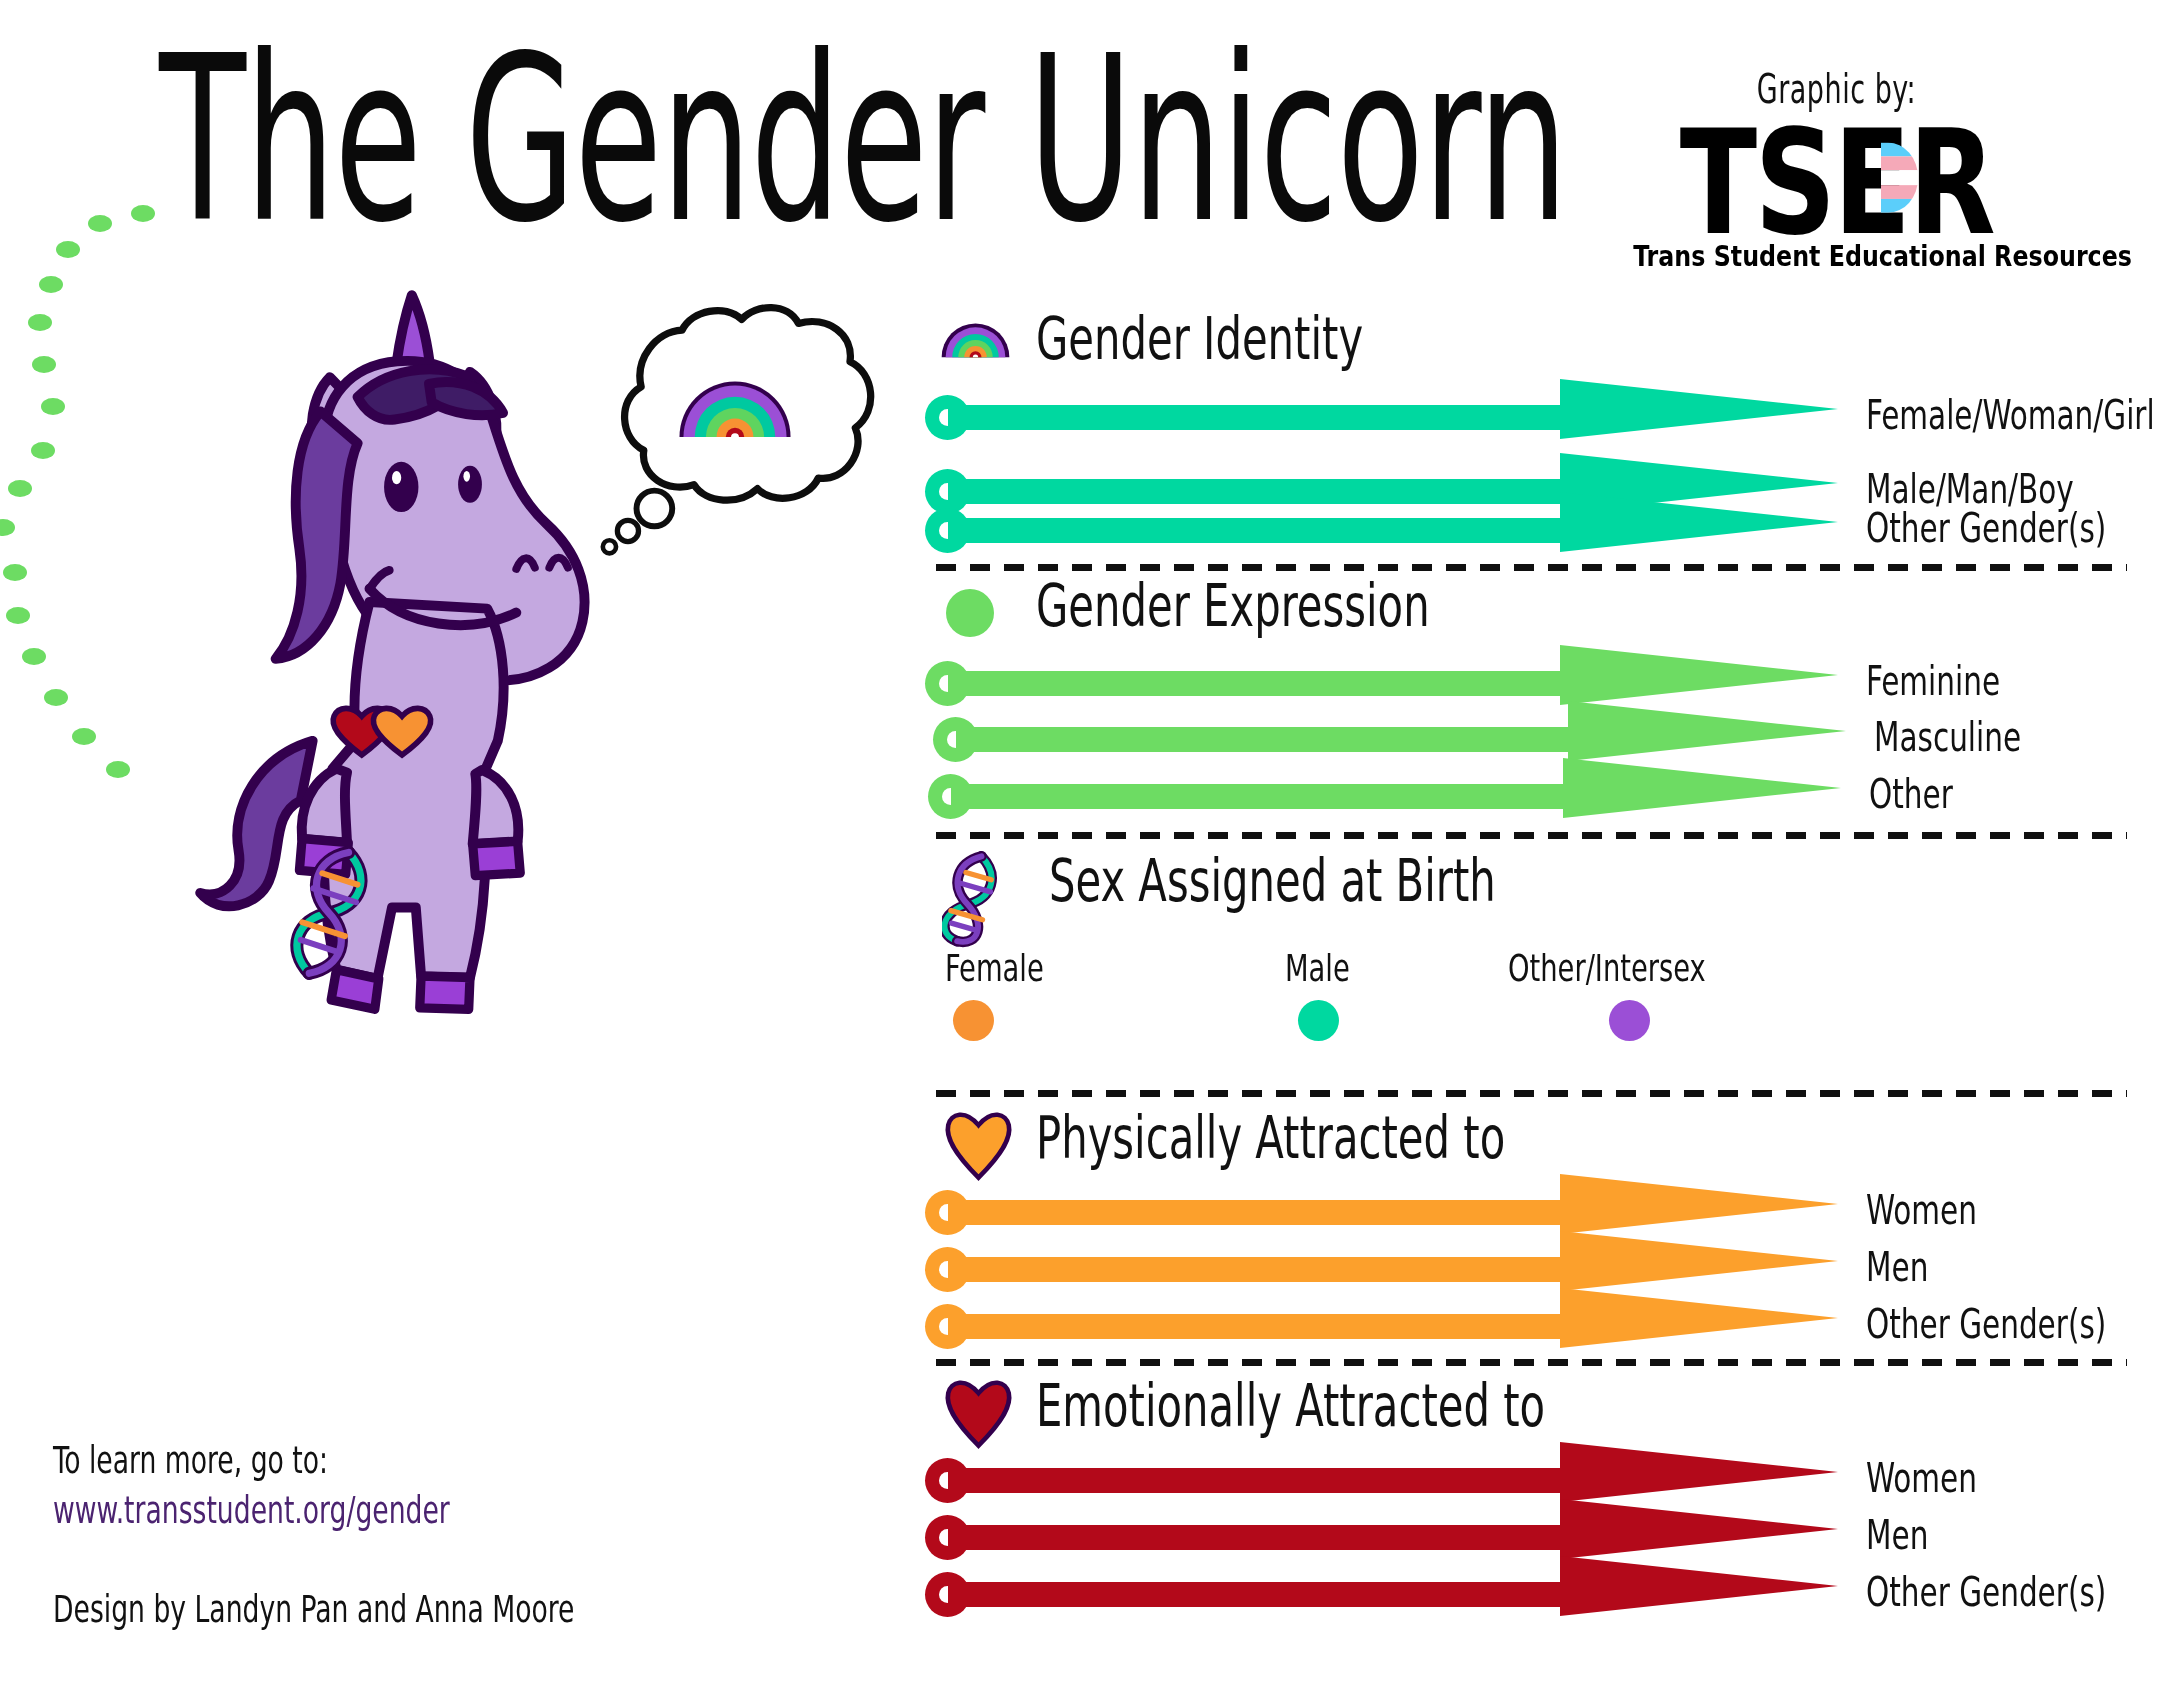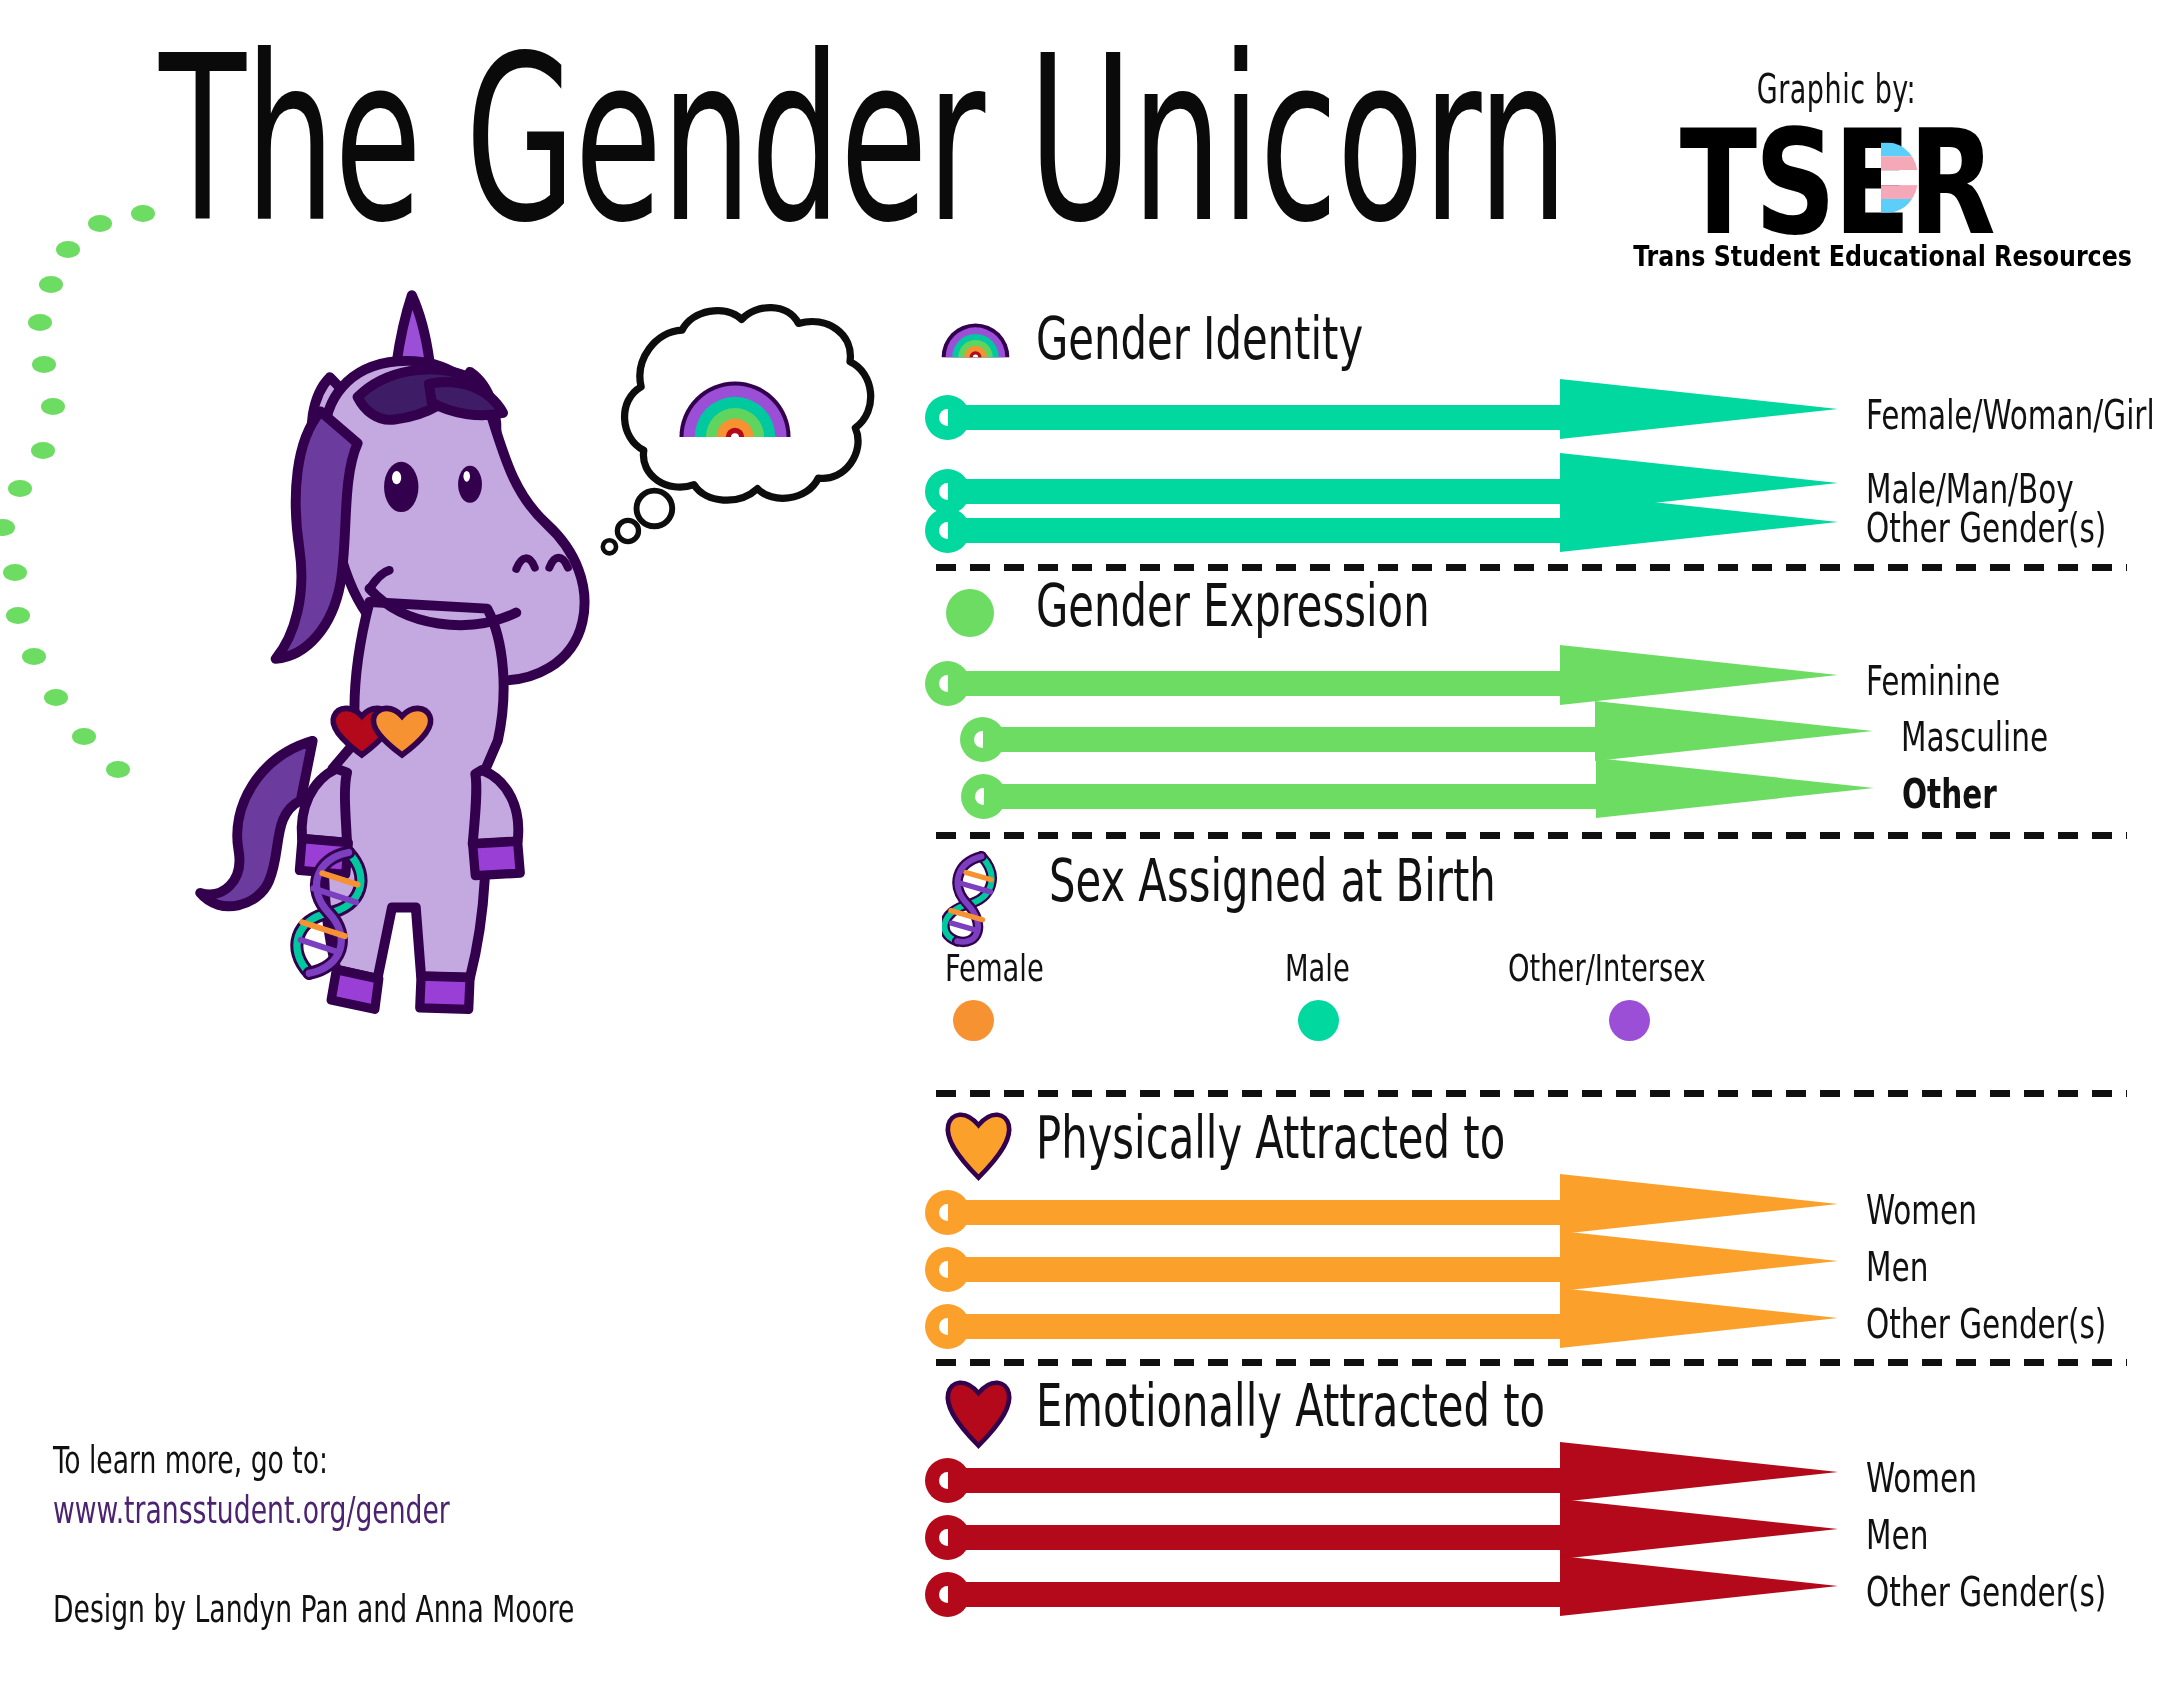--- a/index.html
+++ b/index.html
@@ -269,27 +269,27 @@
 <div class="abs" style="left:0;top:0;">
   <div class="abs" style="left:946px;top:589px;width:48px;height:48px;border-radius:50%;background:#6DDC63;"></div>
   <div class="abs sec-title" style="left:1036px;top:577px;">Gender Expression</div>
 
   <div class="abs arrow-row" style="left:925px;top:662px;width:1204px;">
     <div class="knob" style="background:#6DDC63"></div>
     <div class="shaft" style="width:622px;background:#6DDC63"></div>
     <div class="head" style="left:635px;border-left:278px solid #6DDC63;"></div>
     <div class="arrow-label" style="left:941px;">Feminine</div>
   </div>
-  <div class="abs arrow-row" style="left:960px;top:718px;width:1204px;">
+  <div class="abs arrow-row" style="left:933px;top:718px;width:1204px;">
     <div class="knob" style="background:#6DDC63"></div>
     <div class="shaft" style="width:622px;background:#6DDC63"></div>
     <div class="head" style="left:635px;border-left:278px solid #6DDC63;"></div>
     <div class="arrow-label" style="left:941px;">Masculine</div>
   </div>
-  <div class="abs arrow-row" style="left:961px;top:775px;width:1204px;font-weight:bold;">
+  <div class="abs arrow-row" style="left:928px;top:775px;width:1204px;">
     <div class="knob" style="background:#6DDC63"></div>
     <div class="shaft" style="width:622px;background:#6DDC63"></div>
     <div class="head" style="left:635px;border-left:278px solid #6DDC63;"></div>
     <div class="arrow-label" style="left:941px;">Other</div>
   </div>
 </div>
 
 <div class="abs divider" style="top:832px;"></div>
 
 <div class="abs" style="left:0;top:0;">

